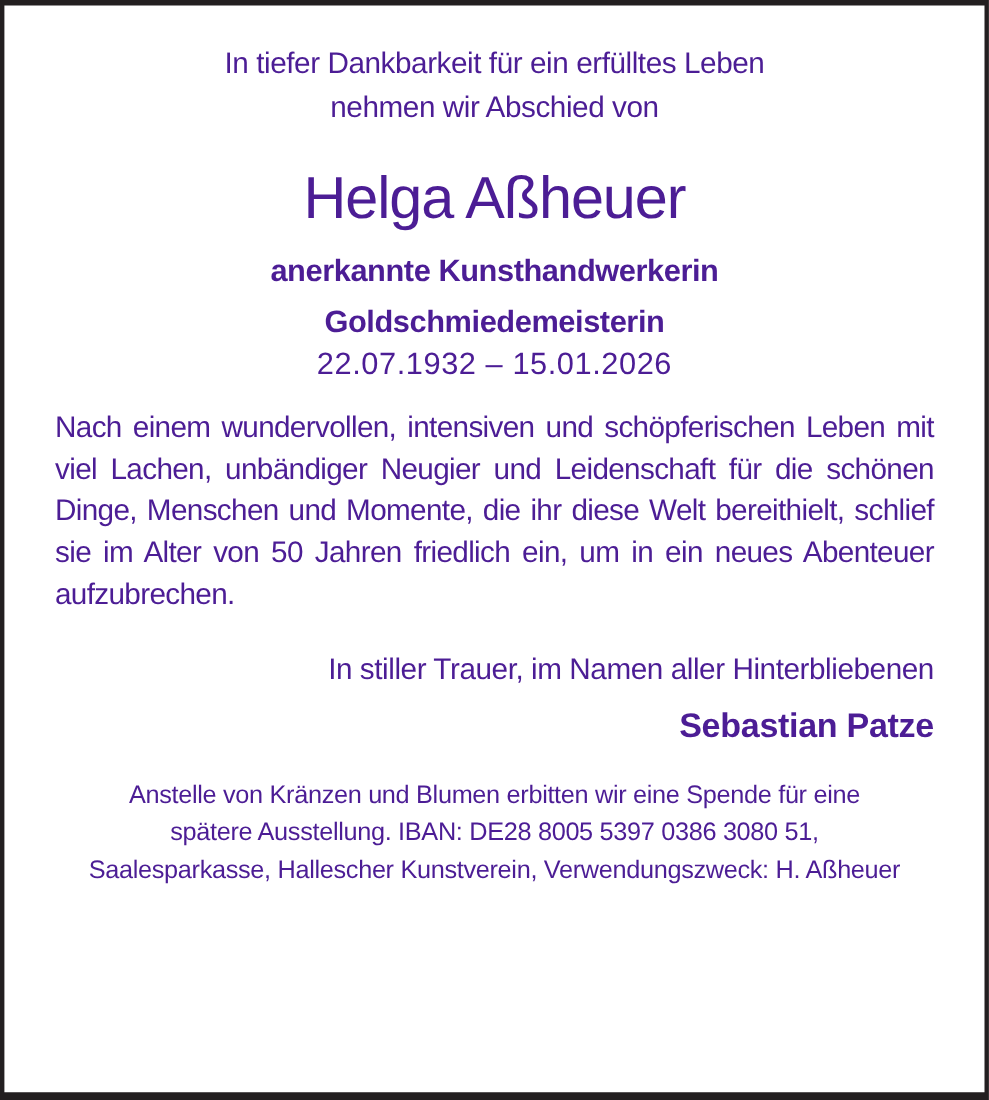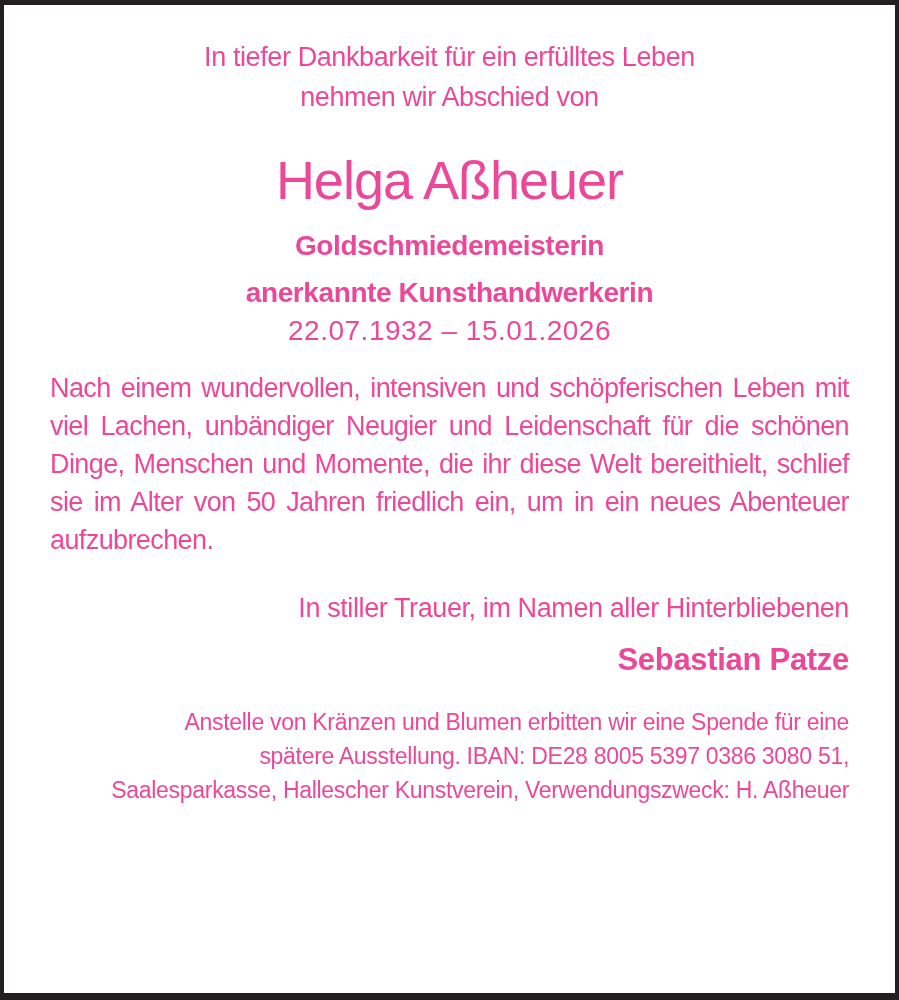--- a/index.html
+++ b/index.html
@@ -11,21 +11,21 @@
     box-sizing: border-box;
     width: 899px;
     height: 1000px;
     border-top: 5px solid #231f20;
     border-left: 4px solid #231f20;
     border-right: 4px solid #231f20;
     border-bottom: 7px solid #231f20;
     background: #ffffff;
     padding: 32px 46px 20px 46px;
     font-family: "Liberation Sans", sans-serif;
-    color: #ec4899;
+    color: #4c1d95;
     overflow: hidden;
   }
   .center { text-align: center; }
   .intro-line {
     font-size: 27px;
     line-height: 40px;
     letter-spacing: -0.4px;
   }
   .deceased-name {
     margin: 18px 0 6px 0;
@@ -71,38 +71,38 @@
     line-height: 38px;
     font-weight: 700;
     letter-spacing: -0.3px;
     text-align: right;
   }
   .donation-note {
     margin-top: 26px;
     font-size: 23px;
     line-height: 34px;
     letter-spacing: -0.3px;
-    text-align: right;
+    text-align: center;
   }
 </style>
 </head>
 <body>
 
 <div class="notice-frame">
 
   <div class="intro center">
     <div class="intro-line">In tiefer Dankbarkeit für ein erfülltes Leben</div>
     <div class="intro-line">nehmen wir Abschied von</div>
   </div>
 
   <h1 class="deceased-name">Helga Aßheuer</h1>
 
+  <div class="subtitle">anerkannte Kunsthandwerkerin</div>
+
   <div class="subtitle">Goldschmiedemeisterin</div>
-
-  <div class="subtitle">anerkannte Kunsthandwerkerin</div>
 
   <div class="life-dates">22.07.1932 – 15.01.2026</div>
 
   <p class="body-paragraph">Nach einem wundervollen, intensiven und schöpferischen Leben mit viel Lachen, unbändiger Neugier und Leidenschaft für die schönen Dinge, Menschen und Momente, die ihr diese Welt bereithielt, schlief sie im Alter von 50 Jahren friedlich ein, um in ein neues Abenteuer aufzubrechen.</p>
 
 
   <div class="mourning-line">In stiller Trauer, im Namen aller Hinterbliebenen</div>
 
   <div class="mourner-name">Sebastian Patze</div>
 

